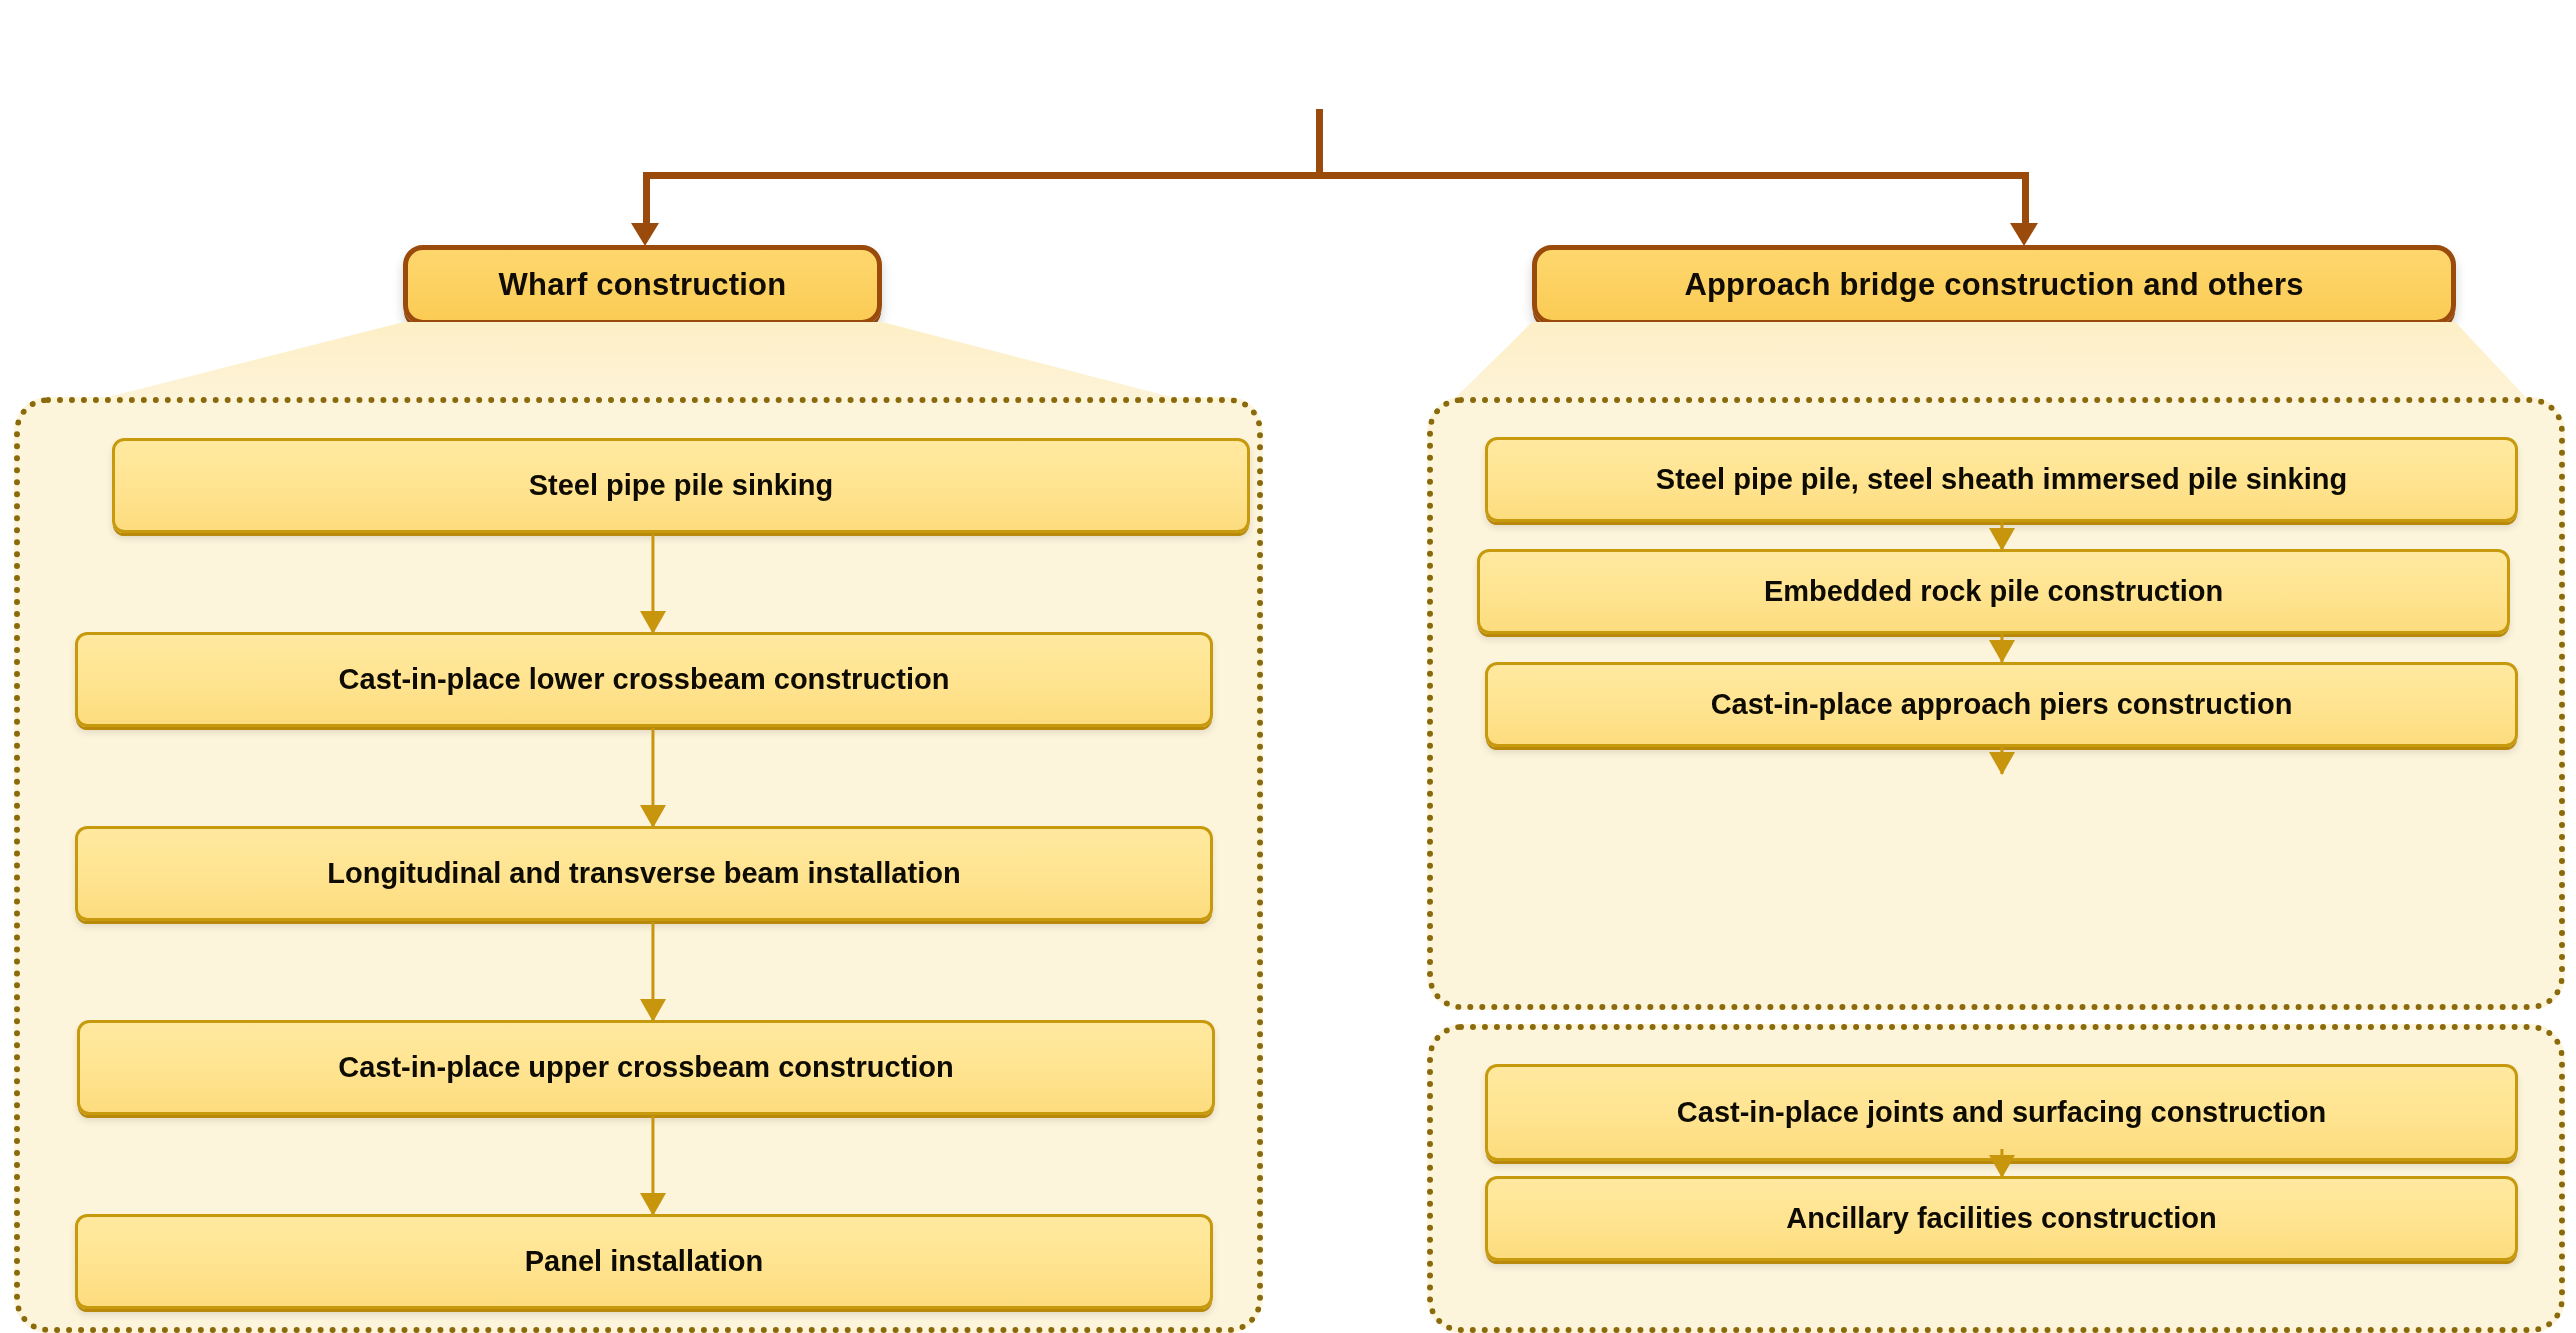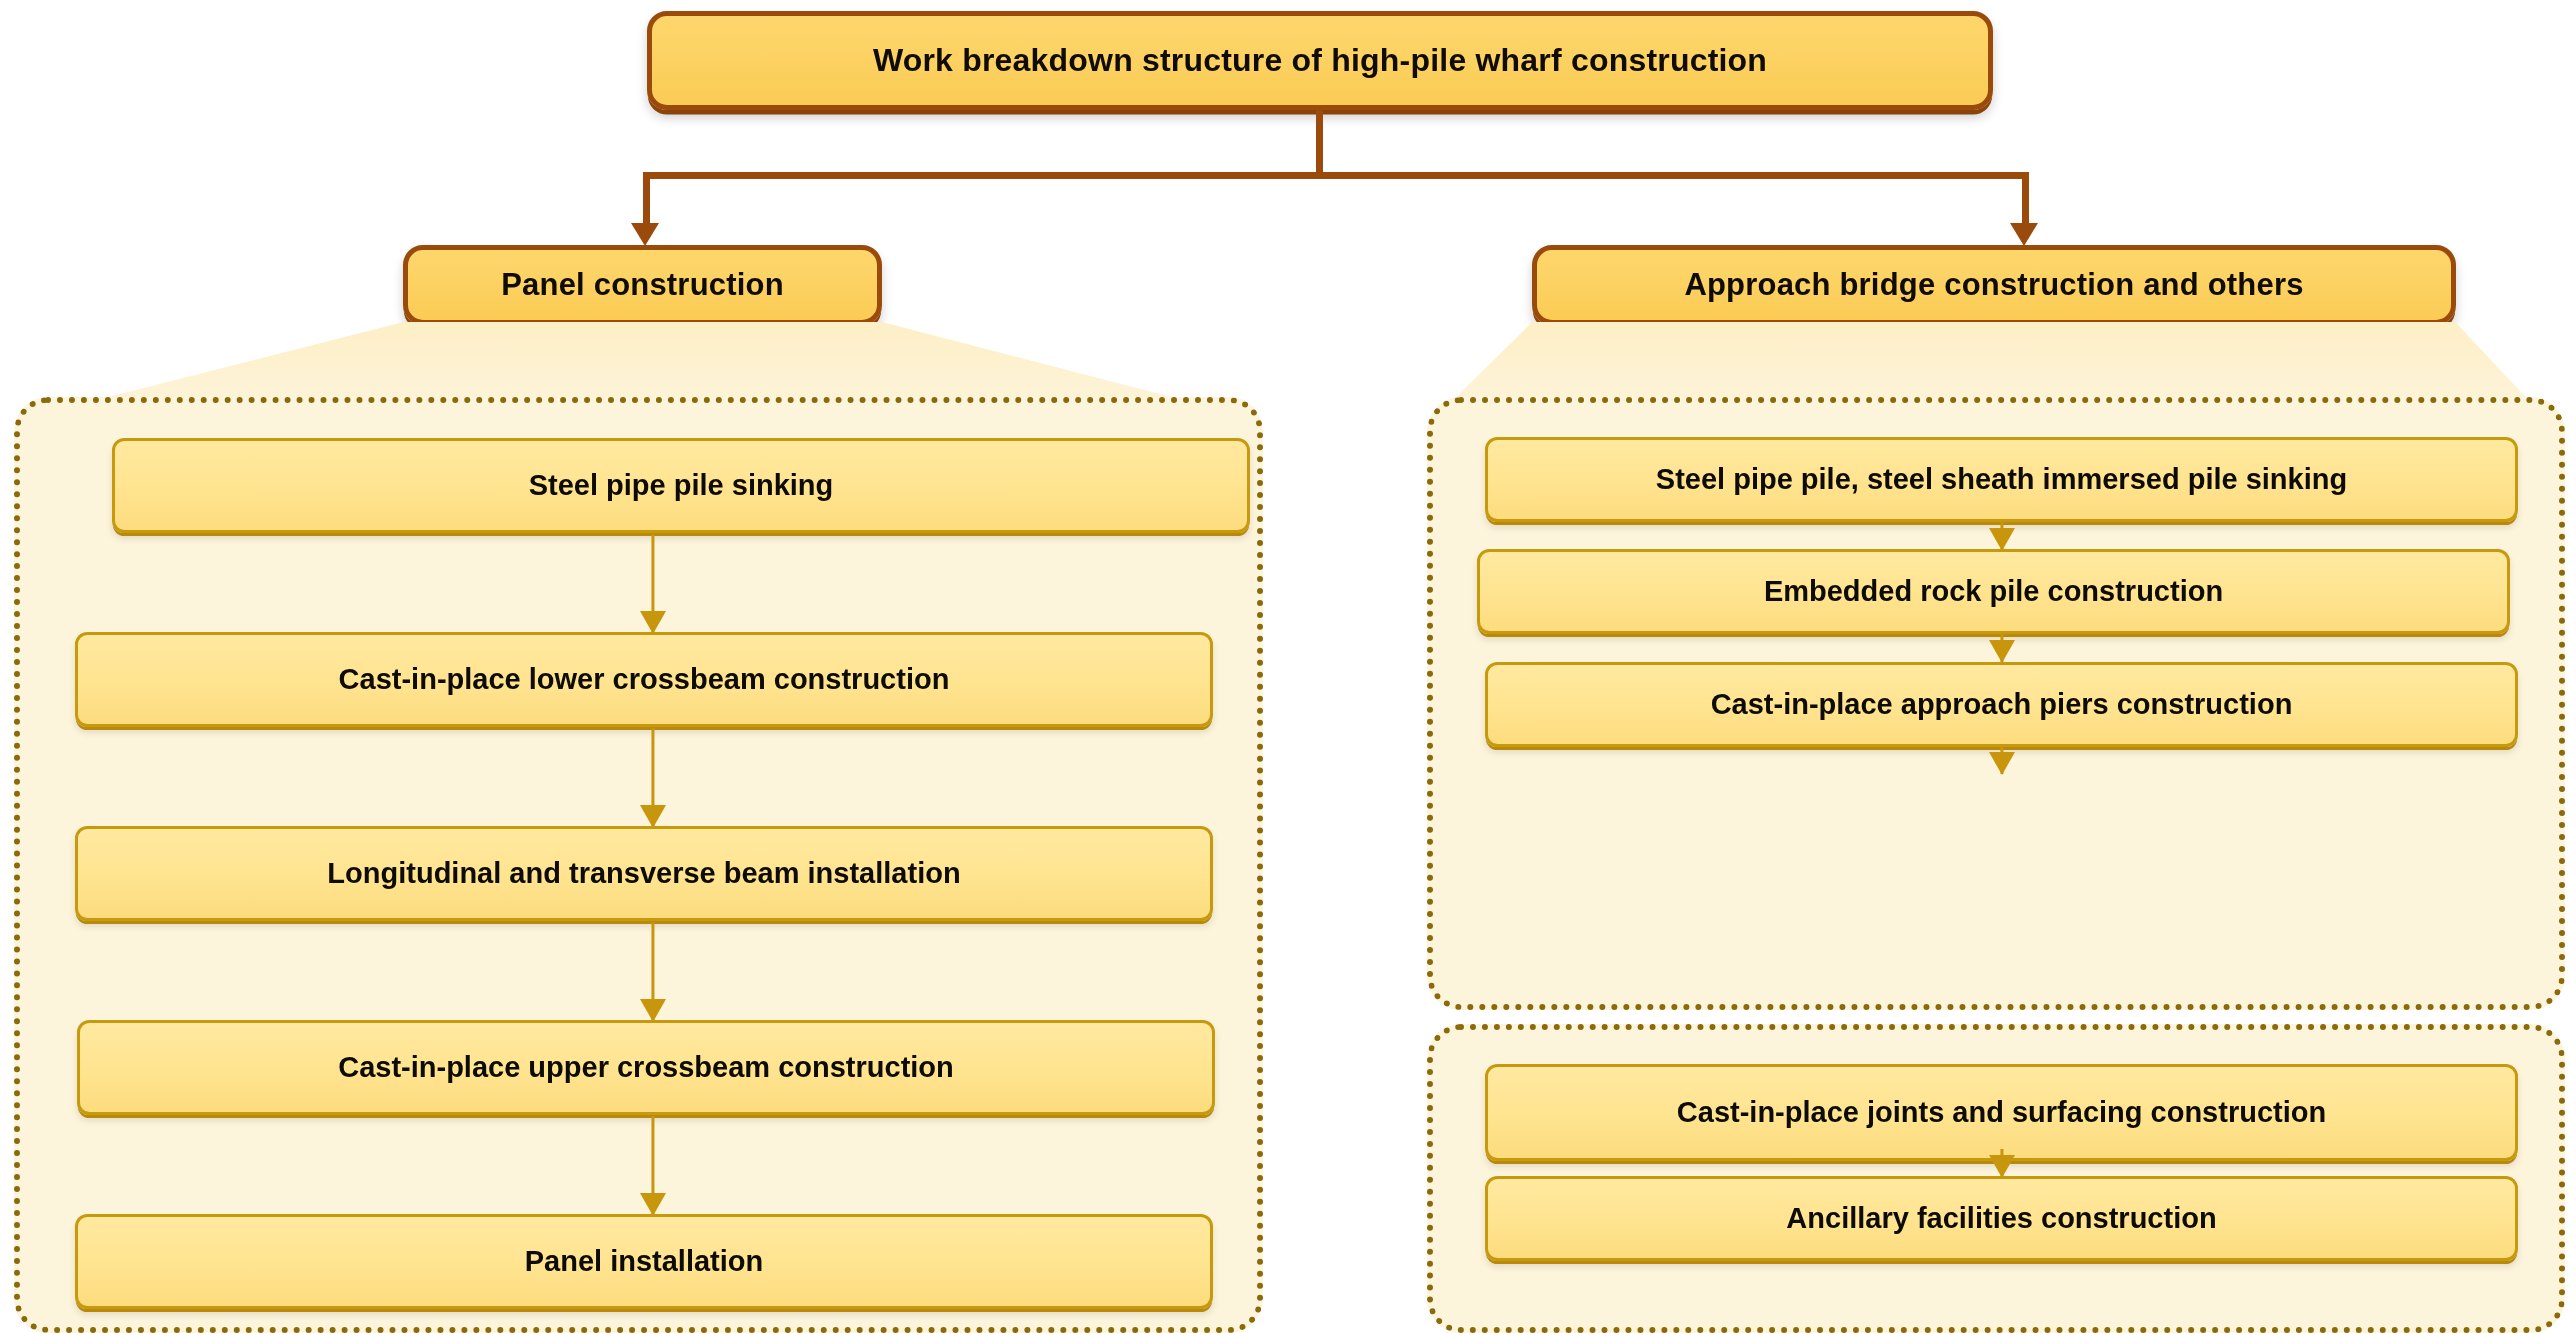--- a/index.html
+++ b/index.html
@@ -80,36 +80,33 @@
     border-left:13px solid transparent;
     border-right:13px solid transparent;
     border-top:23px solid #C8960C;
   }
 </style>
 </head>
 <body>
 
 <div id="stage">
 
-  <div class="node-l1" style="left:647px; top:10.8px; width:1346px; height:99px;">
-    <span>Work breakdown structure of high-pile wharf construction</span>
-  </div>
 
   <div class="conn conn-v" style="left:1316px; top:109px; height:66px;"></div>
 
   <div class="conn conn-h" style="left:643px; top:172px; width:1386px;"></div>
 
   <div class="conn conn-v" style="left:643px; top:172px; height:57px;"></div>
   <div class="arrowhead-dn" style="left:631px; top:223px;"></div>
 
   <div class="conn conn-v" style="left:2022px; top:172px; height:57px;"></div>
   <div class="arrowhead-dn" style="left:2010px; top:223px;"></div>
 
   <div class="node-l2" style="left:403px; top:245px; width:479px; height:80px;">
-    <span>Panel construction</span>
+    <span>Wharf construction</span>
   </div>
 
   <div class="node-l2" style="left:1532px; top:245px; width:924px; height:80px;">
     <span>Approach bridge construction and others</span>
   </div>
 
   <div class="funnel" style="left:0px; top:322px;">
     <svg width="1278" height="100" viewBox="0 0 1660 130">
       <defs>
         <linearGradient id="fg1" x1="0" y1="0" x2="0" y2="1">

